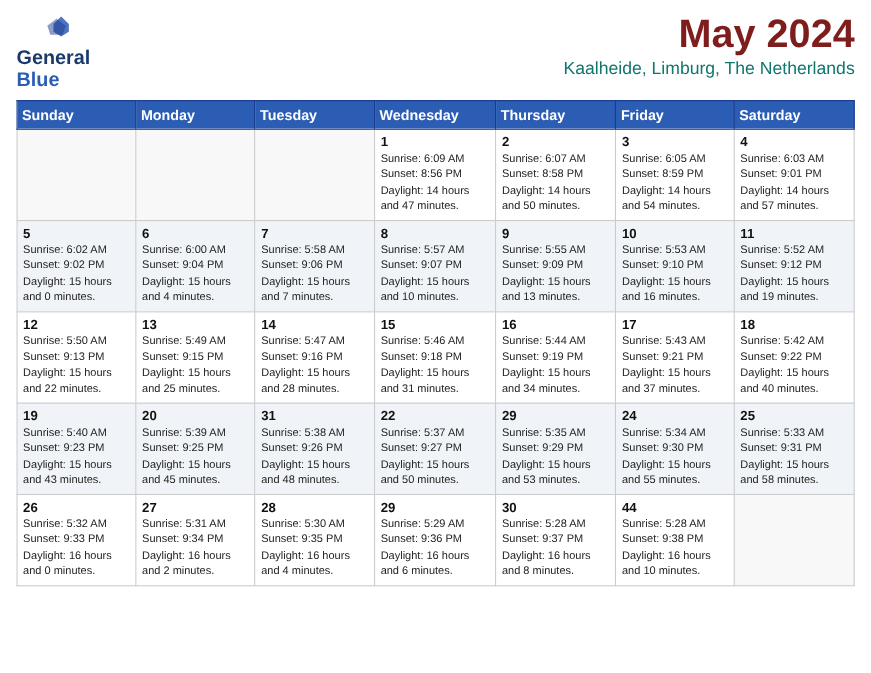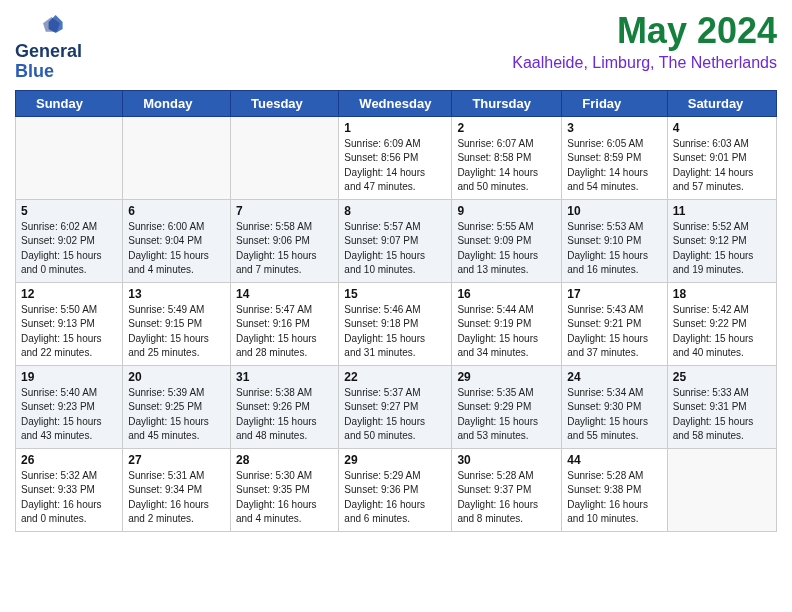--- a/index.html
+++ b/index.html
@@ -33,36 +33,36 @@
       width: 28px;
       height: 28px;
       margin-left: 2px;
     }
     .title-section {
       text-align: right;
     }
     .month-title {
       font-size: 36px;
       font-weight: bold;
-      color: #15803d;
+      color: #7f1d1d;
     }
     .location-title {
       font-size: 16px;
-      color: #6d28d9;
+      color: #0f766e;
       margin-top: 2px;
     }
     .calendar {
       width: 100%;
       border-collapse: collapse;
       font-size: 10.5px;
     }
     .calendar th {
       background: #2b5db5;
       color: #fff;
-      padding: 5px 20px;
+      padding: 5px 4px;
       text-align: left;
       font-size: 13px;
       font-weight: bold;
       border: 1px solid #1a3a8c;
     }
     .calendar td {
       border: 1px solid #ccc;
       vertical-align: top;
       padding: 4px 5px;
       width: 113px;

